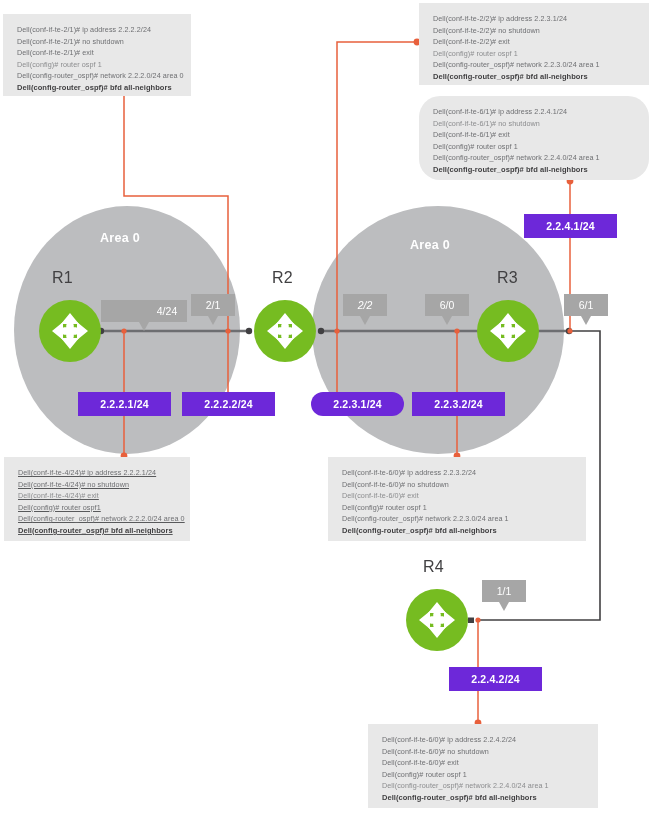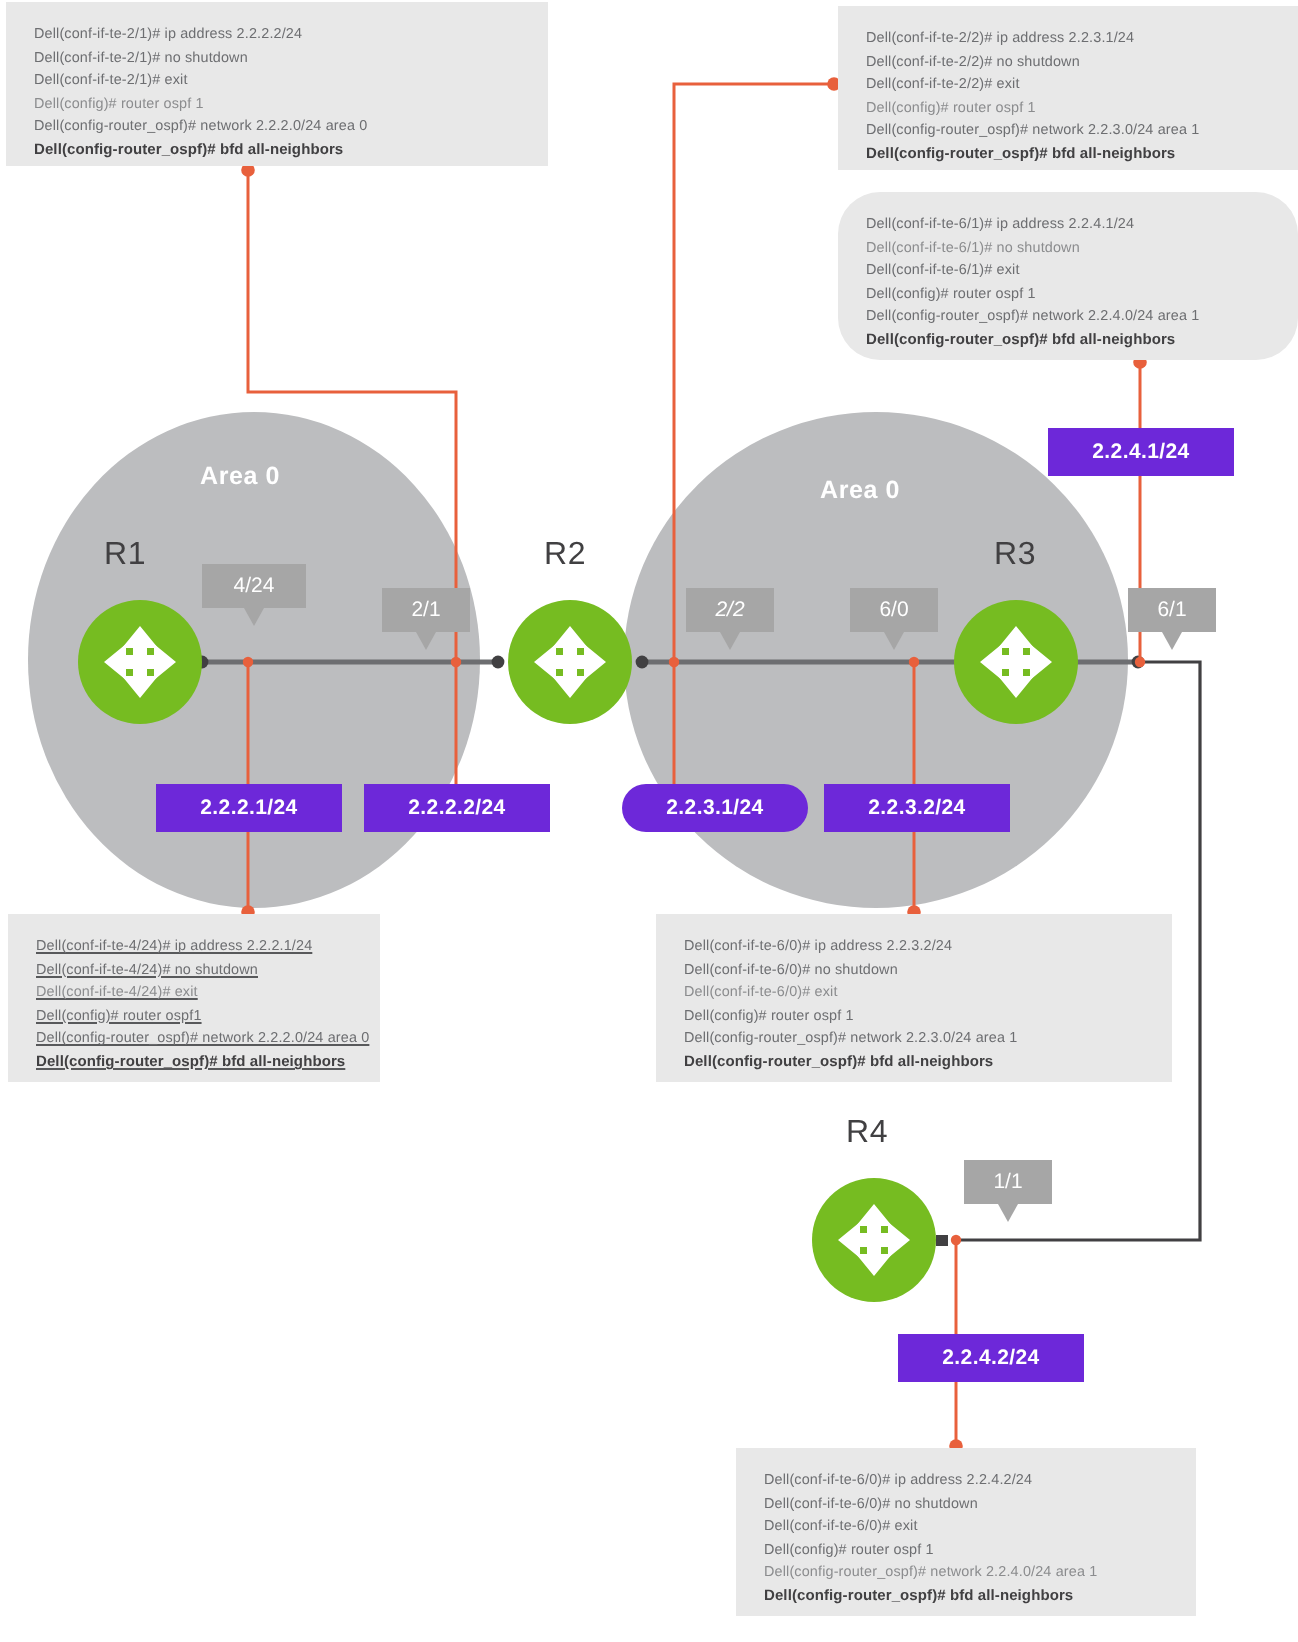--- a/index.html
+++ b/index.html
@@ -156,21 +156,21 @@
   </svg>
 
   <div class="arealbl" style="left:100px;top:231px;">Area 0</div>
   <div class="arealbl" style="left:410px;top:238px;">Area 0</div>
 
   <div class="rname" style="left:52px;top:269px;">R1</div>
   <div class="rname" style="left:272px;top:269px;">R2</div>
   <div class="rname" style="left:497px;top:269px;">R3</div>
   <div class="rname" style="left:423px;top:558px;">R4</div>
 
-  <div class="iftag" style="left:101px;top:282px;width:52px;">
+  <div class="iftag" style="left:101px;top:300px;width:40px;padding-left:46px;">
     <span>4/24</span>
     <span class="tail"></span>
   </div>
   <div class="iftag" style="left:191px;top:294px;width:44px;">
     <span>2/1</span>
     <span class="tail"></span>
   </div>
   <div class="iftag" style="left:343px;top:294px;width:44px;font-style:italic;">
     <span>2/2</span>
     <span class="tail"></span>
@@ -188,21 +188,21 @@
     <span class="tail"></span>
   </div>
 
   <div class="ipchip" style="left:78px;top:392px;width:93px;">2.2.2.1/24</div>
   <div class="ipchip" style="left:182px;top:392px;width:93px;">2.2.2.2/24</div>
   <div class="ipchip" style="left:311px;top:392px;width:93px;border-radius:12px;">2.2.3.1/24</div>
   <div class="ipchip" style="left:412px;top:392px;width:93px;">2.2.3.2/24</div>
   <div class="ipchip" style="left:524px;top:214px;width:93px;">2.2.4.1/24</div>
   <div class="ipchip" style="left:449px;top:667px;width:93px;">2.2.4.2/24</div>
 
-  <div class="cfgbox" style="left:3px;top:1px;width:271px;height:82px;">
+  <div class="cfgbox" style="left:3px;top:14px;width:188px;height:82px;">
     <div class="ln">Dell(conf-if-te-2/1)# ip address 2.2.2.2/24</div>
     <div class="ln">Dell(conf-if-te-2/1)# no shutdown</div>
     <div class="ln">Dell(conf-if-te-2/1)# exit</div>
     <div class="ln dim">Dell(config)# router ospf 1</div>
     <div class="ln">Dell(config-router_ospf)# network 2.2.2.0/24 area 0</div>
     <div class="ln bold">Dell(config-router_ospf)# bfd all-neighbors</div>
   </div>
 
   <div class="cfgbox" style="left:419px;top:3px;width:230px;height:82px;">
     <div class="ln">Dell(conf-if-te-2/2)# ip address 2.2.3.1/24</div>

